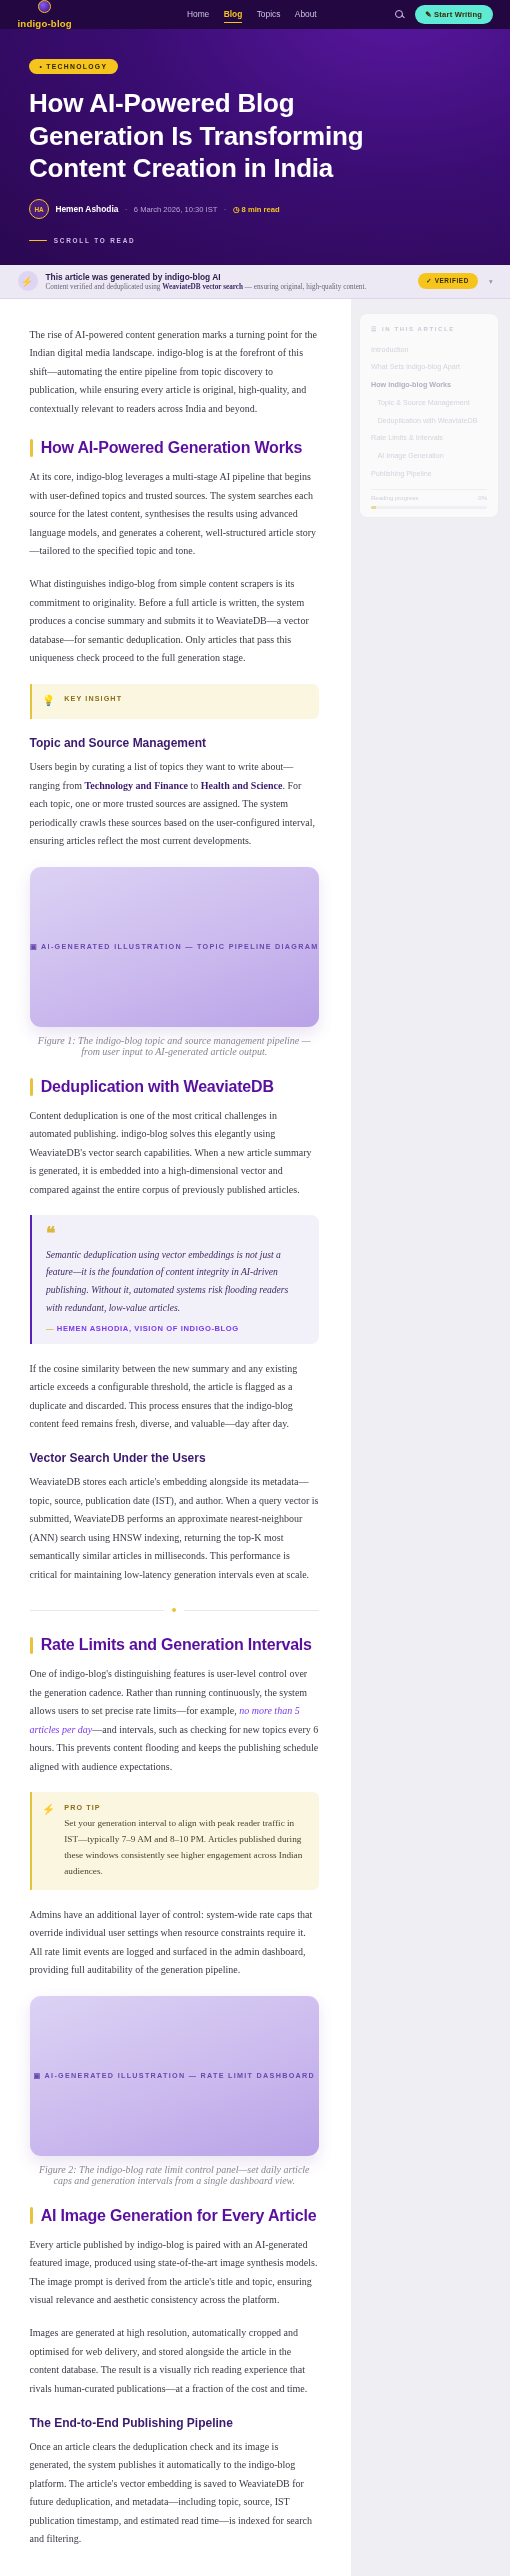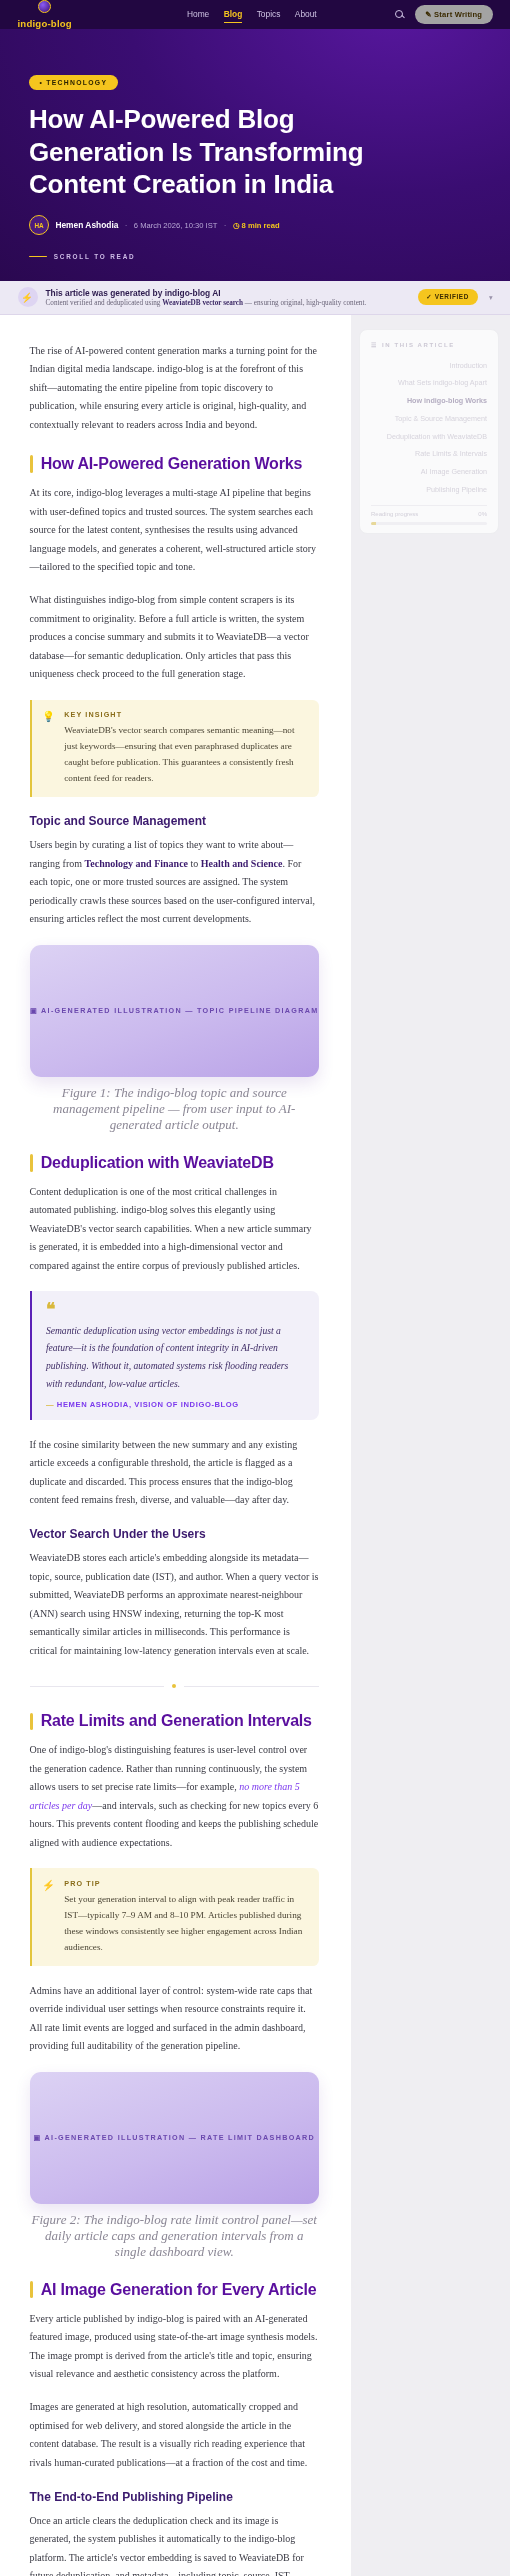--- a/index.html
+++ b/index.html
@@ -12,24 +12,24 @@
   .brand-orb { width:12.8px; height:12.8px; border-radius:50%; background:radial-gradient(circle at 35% 35%, #8b5cf6, #3b0d70); border:1.2px solid #f5c51e; }
   .brand-name { font-size:9.6px; font-weight:bold; color:#fff; letter-spacing:0.2px; }
   .brand-name em { font-style:normal; color:#f5c51e; }
   .nav { display:flex; gap:14.4px; margin-left:104px; }
   .nav a { font-size:8.4px; color:#cdc2e2; text-decoration:none; padding:3.2px 0; }
   .nav a.active { color:#f5c51e; font-weight:bold; border-bottom:1.6px solid #f5c51e; }
   .header-right { margin-left:auto; display:flex; align-items:center; gap:8px; }
   .search-btn { width:14.4px; height:14.4px; border-radius:50%; position:relative; }
   .search-btn::before { content:""; position:absolute; left:2.4px; top:2.4px; width:6.4px; height:6.4px; border:1.2px solid #cdc2e2; border-radius:50%; }
   .search-btn::after { content:""; position:absolute; left:8.8px; top:8.8px; width:4px; height:1.2px; background:#cdc2e2; transform:rotate(45deg); }
-  .start-writing { background:#a3a3a3; color:#3a2a00; font-size:7.6px; font-weight:bold; border:none; border-radius:797px; padding:4.8px 10.4px; letter-spacing:0.2px; }
-
-  
-  .hero { background:radial-gradient(ellipse at 78% -10%, #58179f 0%, #3a0d72 48%, #2a0850 100%); padding:44px 29px 21px; }
+  .start-writing { background:#5eead4; color:#3a2a00; font-size:7.6px; font-weight:bold; border:none; border-radius:797px; padding:4.8px 10.4px; letter-spacing:0.2px; }
+
+  
+  .hero { background:radial-gradient(ellipse at 78% -10%, #58179f 0%, #3a0d72 48%, #2a0850 100%); padding:28px 29px 21px; }
   .cat-badge { display:inline-block; background:#f5c51e; color:#2c2300; font-size:6.8px; font-weight:bold; letter-spacing:1.3px; border-radius:797px; padding:4px 10.4px; }
   .hero h1 { margin-top:12.8px; font-size:26px; line-height:1.26; color:#ffffff; letter-spacing:-0.2px; max-width:383px; }
   .byline { display:flex; align-items:center; gap:6.4px; margin-top:14.4px; }
   .avatar { width:20px; height:20px; border-radius:50%; background:#4a1a7d; border:1.2px solid #f5c51e; color:#f5c51e; font-size:6.4px; font-weight:bold; display:flex; align-items:center; justify-content:center; }
   .byline .name { font-size:8.4px; font-weight:bold; color:#fff; }
   .byline .dot { color:#8f7cb5; font-size:8px; }
   .byline .date { font-size:7.6px; color:#b9a9d6; }
   .byline .read { font-size:7.6px; color:#f3c61d; font-weight:bold; }
   .scroll-row { display:flex; align-items:center; gap:7.2px; margin-top:17.5px; }
   .scroll-line { width:17.5px; height:1.6px; background:#f5c51e; border-radius:1.6px; }
@@ -43,21 +43,21 @@
   .ai-banner-sub b { color:#3d2a66; }
   .verified-pill { margin-left:auto; background:#f5c51e; color:#3a2a00; font-size:6.4px; font-weight:bold; letter-spacing:0.6px; border-radius:797px; padding:4px 8.8px; white-space:nowrap; }
   .banner-info { color:#9a93ab; font-size:7.2px; margin-left:3.2px; }
 
   
   .layout { display:flex; align-items:flex-start; background:#efeef2; }
   .article-col { width:351px; background:#ffffff; padding:27px 32px 32px 29.5px; }
   .side-col { flex:1; padding:14.4px 11px 0 8px; }
 
   
-  .toc-card { background:#fafafb; border:0.8px solid #ededf0; border-radius:8px; padding:11px 11px 8px;text-align:right; }
+  .toc-card { background:#fafafb; border:0.8px solid #ededf0; border-radius:8px; padding:11px 11px 8px; }
   .toc-head { font-size:6px; letter-spacing:1.6px; font-weight:bold; color:#ccc8d4; display:flex; gap:4px; align-items:center; }
   .toc-items { list-style:none; margin-top:8px; }
   .toc-items li { font-size:7.2px; color:#d6d3dc; padding:4.4px 0; }
   .toc-items li.active { color:#b5aec2; font-weight:bold; }
   .toc-items li.sub { padding-left:6.4px; }
   .toc-divider { border-top:0.8px solid #eeedf1; margin:6.4px 0 5.6px; }
   .toc-progress { display:flex; justify-content:space-between; align-items:center; font-size:6px; color:#d2cfd9; }
   .toc-bar { height:2.4px; background:#f0eff3; border-radius:2.4px; margin-top:4.8px; overflow:hidden; }
   .toc-bar-fill { width:4%; height:100%; background:#e7d89a; }
 
@@ -68,23 +68,23 @@
   h2.sec { display:flex; align-items:center; gap:8px; font-size:16px; color:#5a0f9e; margin:21px 0 11px; letter-spacing:-0.2px; }
   h2.sec::before { content:""; width:3.2px; height:17.5px; background:#e9c33c; border-radius:1.6px; }
   h3.sub { font-size:12px; color:#3b1a6e; margin:17.5px 0 8px; }
 
   .callout { background:#fbf6df; border-left:2.4px solid #e3c53d; border-radius:0 6.4px 6.4px 0; padding:10.4px 12.8px 10.4px 11px; display:flex; gap:8.8px; margin:16px 0; }
   .callout-icon { font-size:10.4px; line-height:1.4; }
   .callout-label { font-size:7.2px; font-weight:bold; letter-spacing:1.1px; color:#8a6d1a; }
   .callout-text { font-family:"Liberation Serif", serif; font-size:9.2px; line-height:1.75; color:#4a4434; margin-top:3.2px; }
 
   .figure { margin:16px 0 6.4px; }
-  .fig-canvas { height:132px; border-radius:11px; background:linear-gradient(160deg,#dcd2f4 0%,#cbbaee 55%,#b9a2e7 100%); display:flex; align-items:center; justify-content:center; box-shadow:0 6.4px 16px rgba(90,40,160,.12); }
+  .fig-canvas { height:160px; border-radius:11px; background:linear-gradient(160deg,#dcd2f4 0%,#cbbaee 55%,#b9a2e7 100%); display:flex; align-items:center; justify-content:center; box-shadow:0 6.4px 16px rgba(90,40,160,.12); }
   .fig-label { font-size:7.2px; font-weight:bold; letter-spacing:1.3px; color:#6a48ad; }
-  .fig-caption { font-family:"Liberation Serif", serif; font-style:italic; font-size:13px; color:#8a8694; text-align:center; margin:8px 0 17.5px; }
+  .fig-caption { font-family:"Liberation Serif", serif; font-style:italic; font-size:10px; color:#8a8694; text-align:center; margin:8px 0 17.5px; }
 
   blockquote.q { background:#f2f0f9; border-left:2.4px solid #5b21b6; border-radius:0 8px 8px 0; padding:9.6px 14.4px 11px; margin:16px 0; }
   .q-mark { color:#d9b83c; font-size:17.5px; font-family:"Liberation Serif", serif; font-weight:bold; line-height:1; }
   .q-text { font-family:"Liberation Serif", serif; font-style:italic; font-size:9.6px; line-height:1.85; color:#3f2d66; margin-top:3.2px; }
   .q-attr { font-size:7.6px; font-weight:bold; letter-spacing:0.6px; color:#7c3aed; margin-top:7.2px; }
   .q-attr .dash { color:#d9b83c; }
 
   .sec-divider { display:flex; align-items:center; gap:8px; margin:24px 0; }
   .sec-divider .line { flex:1; height:0.8px; background:#e8e6ee; }
   .sec-divider .dot { width:4px; height:4px; border-radius:50%; background:#e9c33c; }
@@ -142,21 +142,20 @@
     <p class="body">The rise of AI-powered content generation marks a turning point for the Indian digital media landscape. indigo-blog is at the forefront of this shift—automating the entire pipeline from topic discovery to publication, while ensuring every article is original, high-quality, and contextually relevant to readers across India and beyond.</p>
 
     <h2 class="sec">How AI-Powered Generation Works</h2>
     <p class="body">At its core, indigo-blog leverages a multi-stage AI pipeline that begins with user-defined topics and trusted sources. The system searches each source for the latest content, synthesises the results using advanced language models, and generates a coherent, well-structured article story—tailored to the specified topic and tone.</p>
     <p class="body">What distinguishes indigo-blog from simple content scrapers is its commitment to originality. Before a full article is written, the system produces a concise summary and submits it to WeaviateDB—a vector database—for semantic deduplication. Only articles that pass this uniqueness check proceed to the full generation stage.</p>
 
     <div class="callout">
       <span class="callout-icon">💡</span>
       <div>
         <div class="callout-label">KEY INSIGHT</div>
-        <div class="callout-text">WeaviateDB's vector search compares semantic meaning—not just keywords—ensuring that even paraphrased duplicates are caught before publication. This guarantees a consistently fresh content feed for readers.</div>
       </div>
     </div>
 
     <h3 class="sub">Topic and Source Management</h3>
     <p class="body"><span>Users begin by curating a list of topics they want to write about—ranging from </span><span class="bold">Technology and Finance</span><span> to </span><span class="bold">Health and Science</span><span>. For each topic, one or more trusted sources are assigned. The system periodically crawls these sources based on the user-configured interval, ensuring articles reflect the most current developments.</span></p>
 
     <figure class="figure">
       <div class="fig-canvas">
         <span class="fig-label">▣ AI-GENERATED ILLUSTRATION — TOPIC PIPELINE DIAGRAM</span>
       </div>

